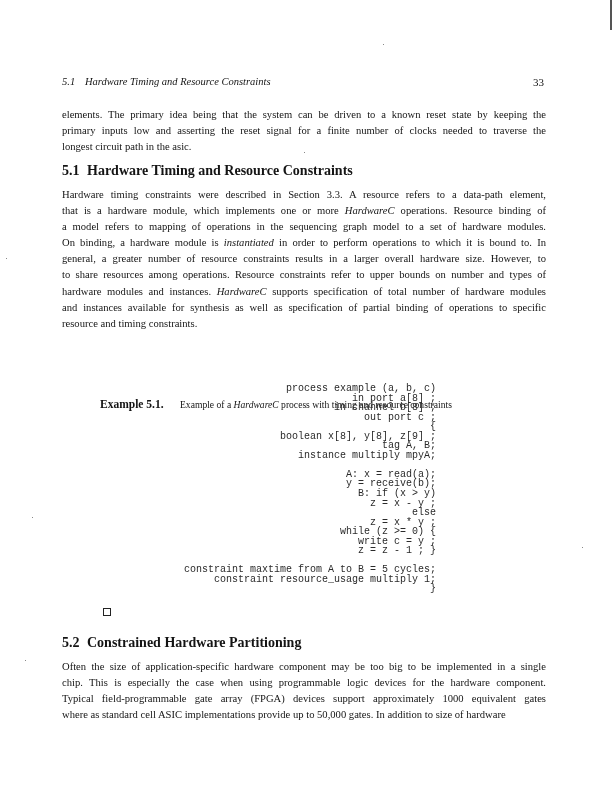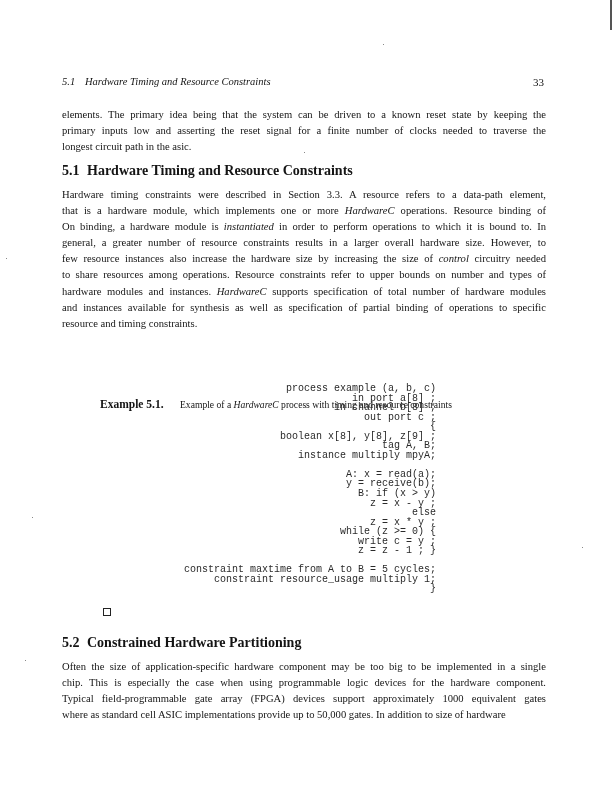--- a/index.html
+++ b/index.html
@@ -49,23 +49,23 @@
   <span class="ln last">longest circuit path in the asic.</span>
 </div>
 
 <div class="heading" style="top:163px;">
   <span class="num">5.1</span><span>Hardware Timing and Resource Constraints</span>
 </div>
 
 <div class="para" style="top:187px;" id="p51">
     <span class="ln">Hardware timing constraints were described in Section  3.3. A resource refers to a data-path element,</span>
     <span class="ln">that is a hardware module, which implements one or more <em>HardwareC</em> operations. Resource binding of</span>
+    <span class="ln">a model refers to mapping of operations in the sequencing graph model to a set of hardware modules.</span>
     <span class="ln">On binding, a hardware module is <em>instantiated</em> in order to perform operations to which it is bound to. In</span>
     <span class="ln">general, a greater number of resource constraints results in a larger overall hardware size. However, to</span>
-    <span class="ln">few resource instances also increase the hardware size by increasing the size of <em>control</em> circuitry needed</span>
     <span class="ln">to share resources among operations. Resource constraints refer to upper bounds on number and types of</span>
     <span class="ln">hardware modules and instances. <em>HardwareC</em> supports specification of total number of hardware modules</span>
     <span class="ln">and instances available for synthesis as well as specification of partial binding of operations to specific</span>
     <span class="ln last">resource and timing constraints.</span>
   </div>
 
 <div class="example-cap">
   <span class="lbl">Example 5.1.</span><span class="txt"><span>Example of a </span><em>HardwareC</em><span> process with timing and resource constraints</span></span>
 </div>
 

